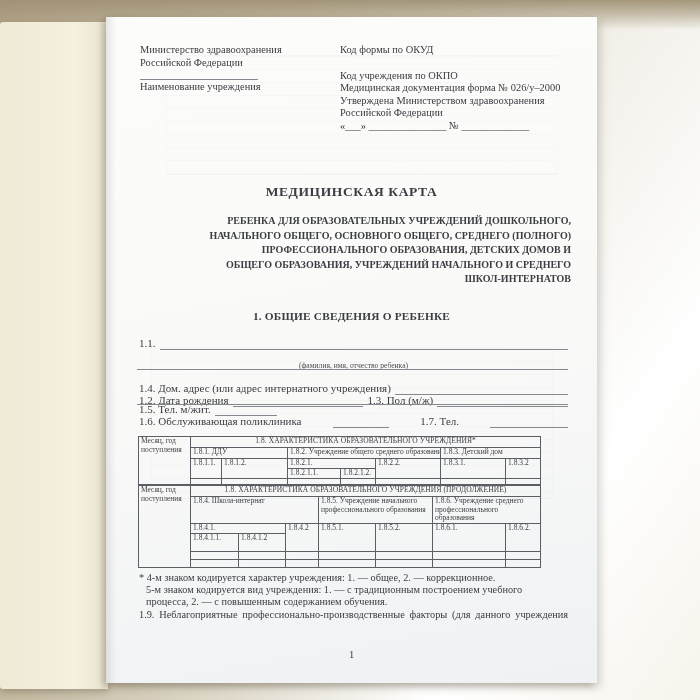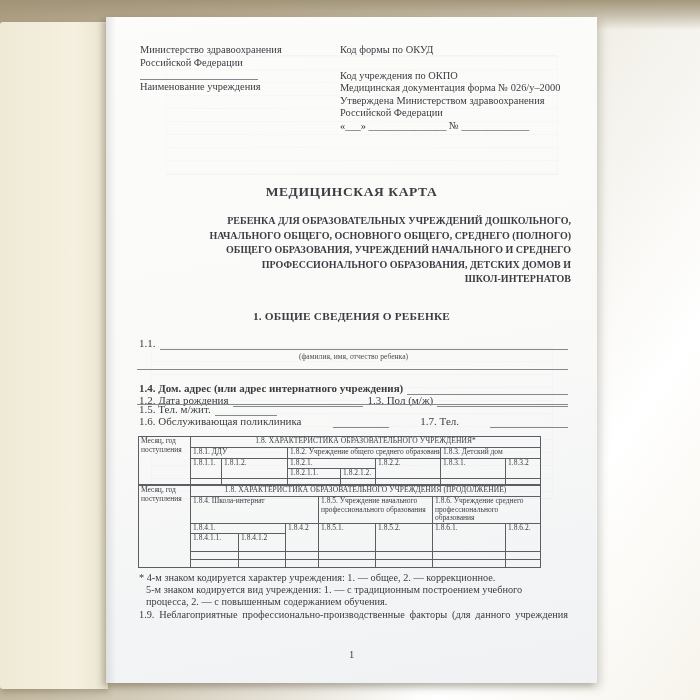--- a/index.html
+++ b/index.html
@@ -30,21 +30,21 @@
   .ghost{position:absolute;opacity:0.5;pointer-events:none;
     background:repeating-linear-gradient(180deg,rgba(110,112,120,0.06) 0 1px,transparent 1px 13px);
     border:1px solid rgba(110,112,120,0.05);}
   .title{font-weight:bold;font-size:13.5px;letter-spacing:0.6px;text-align:center;}
   .subtitle{font-weight:bold;font-size:10px;line-height:14.5px;text-align:right;}
   .section{font-weight:bold;font-size:11.3px;text-align:center;letter-spacing:0.2px;}
   .frow{position:absolute;display:flex;align-items:flex-start;font-size:11px;line-height:12px;height:13px;}
   .frow .lbl{white-space:nowrap;}
   .fill{flex:1 1 auto;border-bottom:1px solid #84898f;height:12px;margin-left:4px;}
   .fillgap{margin-right:4px;}
-  .caption{font-size:7.6px;color:#4a4d51;text-align:center;}
+  .caption{font-size:7.6px;color:#4a4d51;text-align:center;margin-top:9px;}
   .hline{position:absolute;border-bottom:1px solid #84898f;height:0;}
   table.ftab{border-collapse:collapse;table-layout:fixed;width:402px;}
   table.ftab td{border:1px solid #5a5f65;font-size:7.5px;line-height:8.6px;
     padding:0 2px;vertical-align:top;overflow:hidden;}
   td.cap{text-align:center;letter-spacing:0.1px;white-space:nowrap;}
   td.mon{white-space:normal;line-height:9px;}
   td.nw{white-space:nowrap;}
   td.wrap{white-space:normal;margin-left:9px;}
   .fnote{font-size:10.3px;line-height:12.2px;}
   .fnote .ind{padding-left:7px;}
@@ -78,41 +78,41 @@
       <div>Медицинская документация форма № 026/у–2000</div>
       <div>Утверждена Министерством здравоохранения</div>
       <div>Российской Федерации</div>
       <div>«___» _______________ № _____________</div>
     </div>
 
     <div class="abs title" style="left:31px;top:167px;width:429px;">МЕДИЦИНСКАЯ КАРТА</div>
     <div class="abs subtitle" style="left:26px;top:197px;width:439px;">
       <div>РЕБЕНКА ДЛЯ ОБРАЗОВАТЕЛЬНЫХ УЧРЕЖДЕНИЙ ДОШКОЛЬНОГО,</div>
       <div>НАЧАЛЬНОГО ОБЩЕГО, ОСНОВНОГО ОБЩЕГО, СРЕДНЕГО (ПОЛНОГО)</div>
+      <div>ПРОФЕССИОНАЛЬНОГО ОБРАЗОВАНИЯ, ДЕТСКИХ ДОМОВ И</div>
       <div>ОБЩЕГО ОБРАЗОВАНИЯ, УЧРЕЖДЕНИЙ НАЧАЛЬНОГО И СРЕДНЕГО</div>
-      <div>ПРОФЕССИОНАЛЬНОГО ОБРАЗОВАНИЯ, ДЕТСКИХ ДОМОВ И</div>
       <div>ШКОЛ-ИНТЕРНАТОВ</div>
     </div>
     <div class="abs section" style="left:31px;top:293px;width:429px;">1. ОБЩИЕ СВЕДЕНИЯ О РЕБЕНКЕ</div>
 
     <div class="frow" style="left:33px;top:320px;width:429px;">
       <span class="lbl">1.1.</span>
       <span class="fill"></span>
     </div>
     <div class="abs caption" style="left:33px;top:335px;width:429px;">(фамилия, имя, отчество ребенка)</div>
     <div class="abs hline" style="left:31px;top:352px;width:431px;"></div>
 
     <div class="frow" style="left:33px;top:353px;width:429px;margin-top:24px;">
       <span class="lbl">1.2. Дата рождения</span>
       <span class="fill fillgap"></span>
       <span class="lbl">1.3. Пол (м/ж)</span>
       <span class="fill"></span>
     </div>
 
-    <div class="frow" style="left:33px;top:365px;width:429px;font-weight:bold;">
+    <div class="frow" style="left:33px;top:365px;width:429px;">
       <span class="lbl">1.4. Дом. адрес (или адрес интернатного учреждения)</span>
       <span class="fill"></span>
     </div>
     <div class="abs hline" style="left:31px;top:387px;width:431px;"></div>
 
     <div class="frow" style="left:33px;top:386px;width:160px;">
       <span class="lbl">1.5. Тел. м/жит.</span>
       <span class="fill" style="flex:0 0 62px;"></span>
     </div>
 

